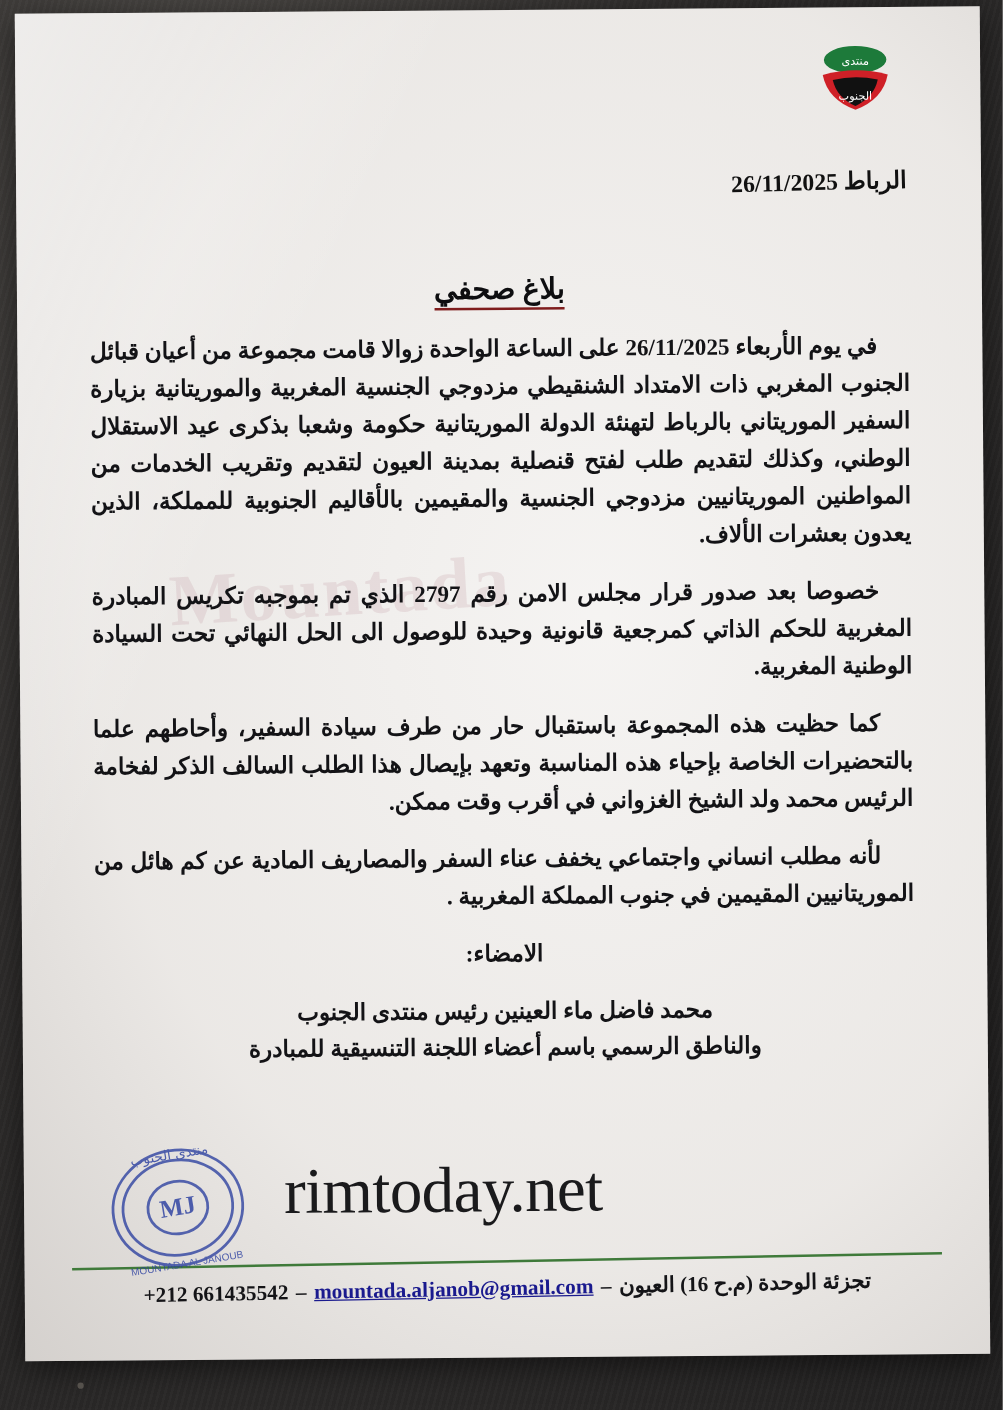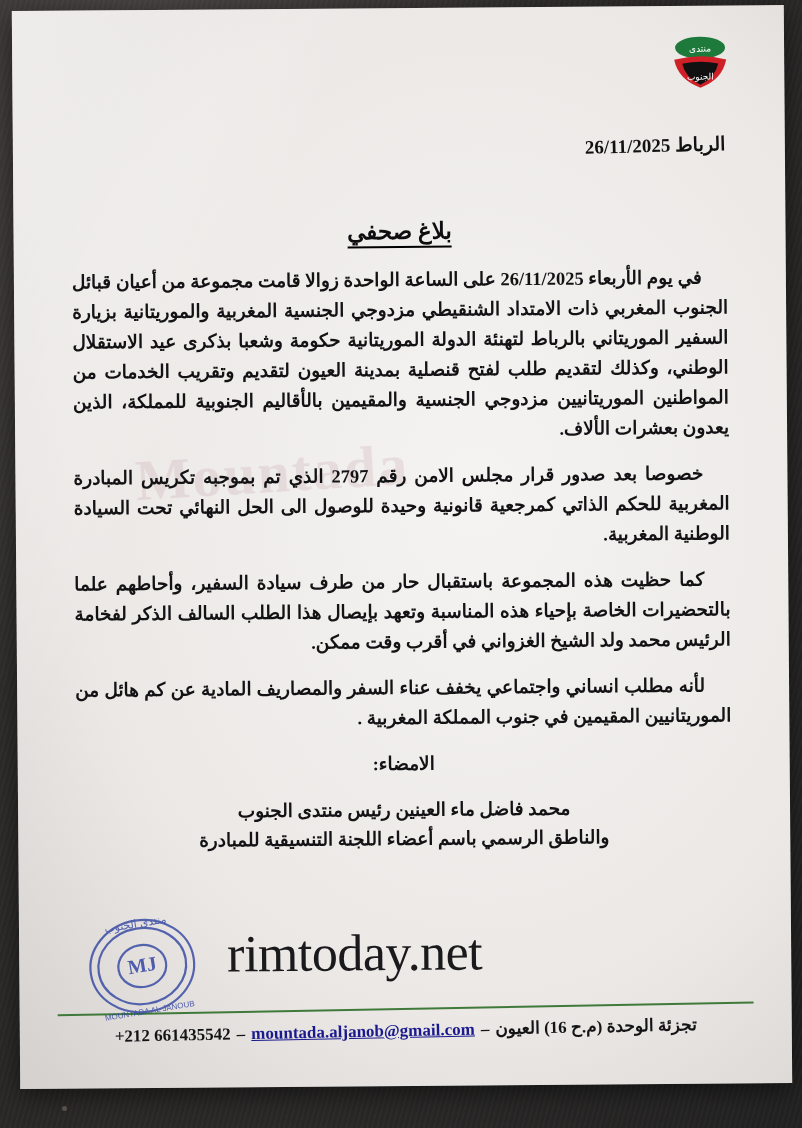--- a/index.html
+++ b/index.html
@@ -65,21 +65,21 @@
     transform: rotate(-3deg);
     letter-spacing: 2px;
     font-family: "Liberation Serif", serif;
     pointer-events: none;
     white-space: nowrap;
   }
 
   
   #logo {
     position: absolute;
-    right: 48px;
+    right: 64px;
     top: 28px;
     width: 72px;
     height: 58px;
     z-index: 4;
     text-align: center;
   }
 
   #date-line {
     position: absolute;
     right: 60px;
@@ -98,21 +98,21 @@
     left: 0;
     right: 0;
     top: 210px;
     z-index: 4;
     text-align: center;
     font-size: 23px;
     font-weight: bold;
     color: #0e0e10;
   }
   #title span {
-    border-bottom: 2px solid #000000;
+    border-bottom: 2px solid #7f1d1d;
     padding-bottom: 2px;
   }
 
   #body {
     position: absolute;
     left: 0;
     right: 0;
     top: 258px;
     z-index: 4;
     padding: 0 58px;

